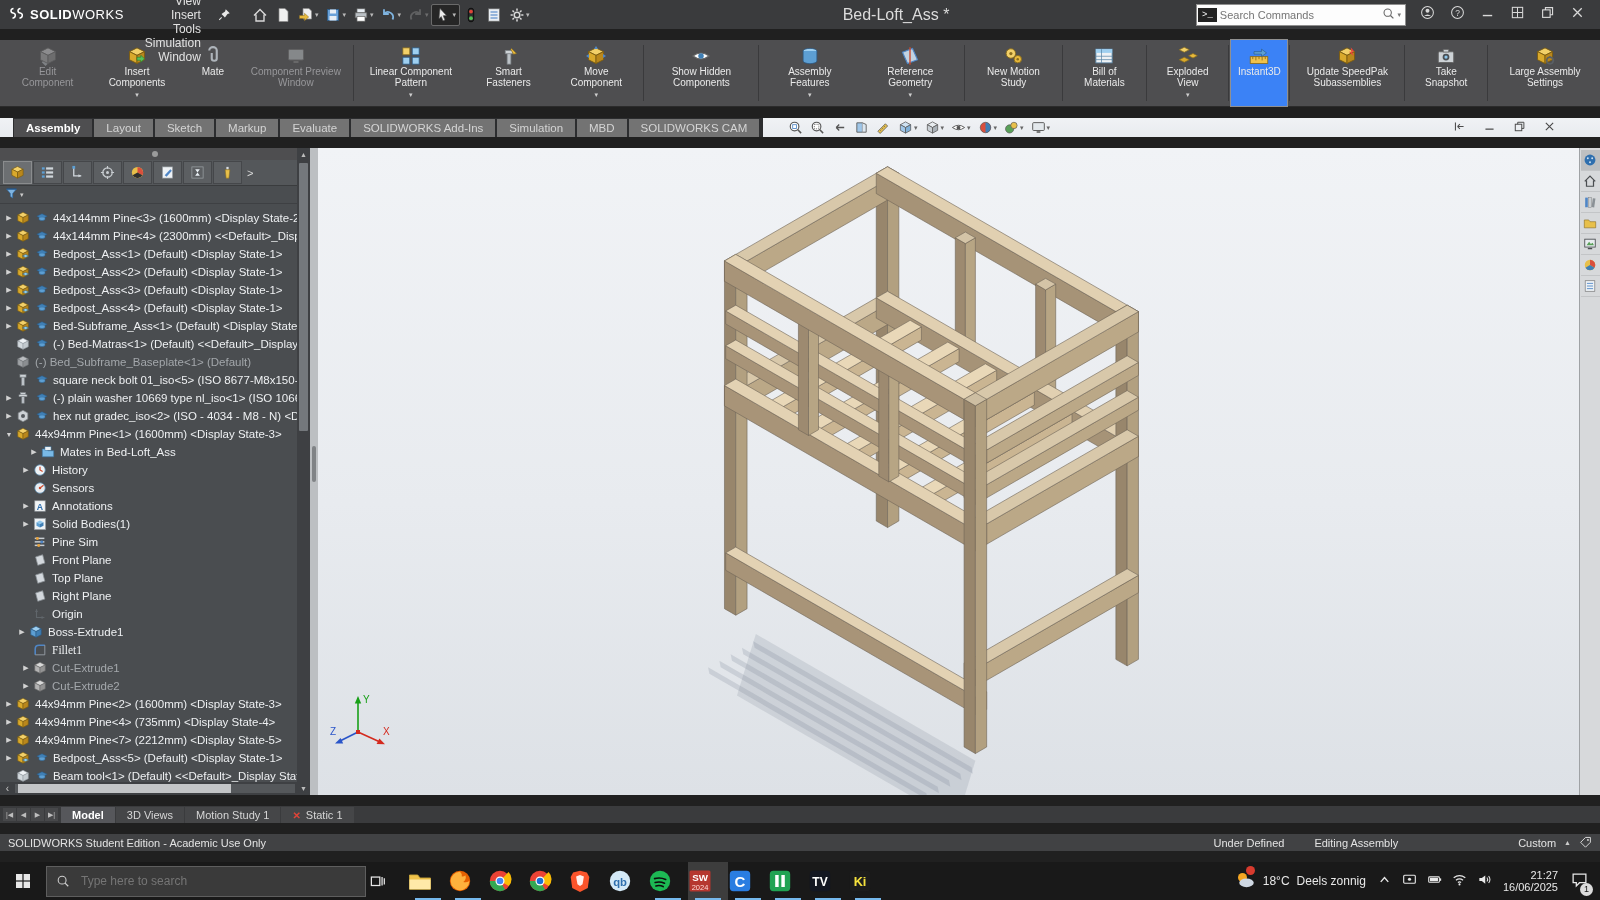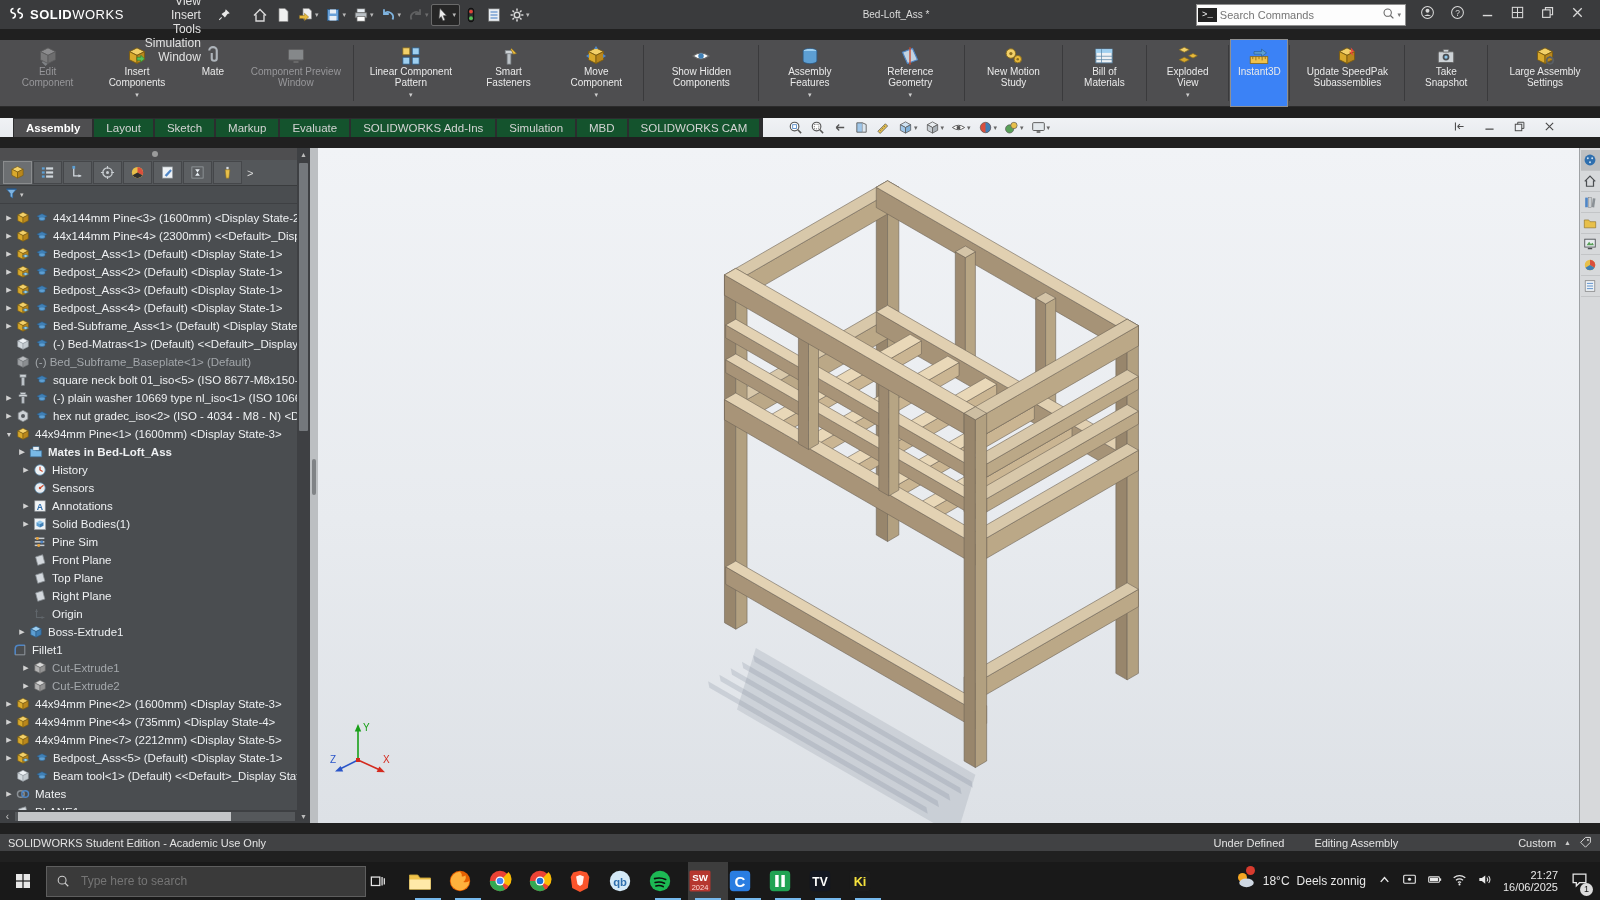--- a/index.html
+++ b/index.html
@@ -10,39 +10,39 @@
 .logo-text{font-size:13px;letter-spacing:.5px;color:#fff;}
 .logo-text b{font-weight:bold}
 .menus{display:flex;align-items:flex-end;flex-direction:column;}
 .menu-item{padding:0 9px;font-size:12px;color:#e2e2e2;cursor:default;}
 .pinbtn{padding:0 8px;display:flex;align-items:center;}
 .qat{display:flex;align-items:center;margin-left:10px;gap:1px;}
 .qat-btn{display:flex;align-items:center;padding:2px 3px;border-radius:1px;}
 .qat-btn.boxed{background:#262626;outline:1px solid #6a6a6a;}
 .qat-caret{font-size:7px;color:#b9b9b9;margin-left:1px;}
 .qat-btn.disabled{opacity:.4;}
-.doc-title{position:absolute;left:56%;transform:translateX(-50%);font-size:10px;color:#dcdcdc;pointer-events:none;white-space:nowrap;}
+.doc-title{position:absolute;left:56%;transform:translateX(-50%);font-size:16px;color:#dcdcdc;pointer-events:none;white-space:nowrap;}
 .search-box{margin-left:auto;display:flex;align-items:center;background:#fdfdfd;border:1px solid #8f8f8f;height:20px;width:208px;flex:none;}
 .search-prefix{background:#222;color:#fff;font-family:"Liberation Mono",monospace;font-size:9px;padding:2px 4px;margin:1px;flex:none;}
 .search-input{border:0;outline:0;flex:1;min-width:0;font-size:11px;color:#555;background:transparent;font-family:"Liberation Sans",sans-serif;}
 .search-caret{font-size:7px;color:#777;margin:0 4px 0 2px;}
 .tb-icons{display:flex;align-items:center;gap:15px;padding:0 15px 0 14px;}
 
 .ribbon{height:66px;background:#4e4e50;display:flex;align-items:stretch;padding-left:6px;border-bottom:1px solid #2b2b2b;flex:none;}
 .rbtn{display:flex;flex-direction:column;align-items:center;justify-content:flex-start;min-width:44px;max-width:98px;padding:4px 6px 1px;font-size:10px;line-height:10.5px;text-align:center;color:#eaeaea;cursor:default;}
 .rbtn .ricon{height:23px;display:flex;align-items:center;flex:none;}
 .rbtn.disabled{color:#97979a;}
 .rbtn.disabled svg{opacity:.45;}
 .rbtn.active{background:#3b82f6;outline:1px solid #909090;}
 .rcaret{font-size:7px;color:#cfcfcf;margin-top:2px;}
 .rsep{width:1px;background:#3a3a3c;margin:5px 2px;flex:none;}
 
 .tabrow{height:19px;background:linear-gradient(#f0f2f5,#e8ebef);display:flex;align-items:stretch;position:relative;flex:none;}
 .cmdtabs{display:flex;background:#2c2d2f;padding:0 3px 0 0;margin-left:13px;}
-.ctab{padding:0 12px;font-size:11.5px;color:#d4d4d4;background:#14532d;margin:1px 1px 0 1px;display:flex;align-items:center;}
+.ctab{padding:0 12px;font-size:11.5px;color:#d4d4d4;background:#737373;margin:1px 1px 0 1px;display:flex;align-items:center;}
 .ctab.active{background:#4e4e50;color:#fff;font-weight:bold;}
 .headsup{position:absolute;left:788px;top:0;height:19px;display:flex;align-items:center;gap:7px;}
 .hu{display:flex;align-items:center;gap:1px;}
 .hu-caret{font-size:7px;color:#666;}
 .docctl{position:absolute;right:44px;top:0;height:19px;display:flex;align-items:center;gap:17px;}
 
 .main{flex:1;display:flex;min-height:0;}
 .panel{width:310px;background:#4a4d50;display:flex;flex-direction:column;position:relative;flex:none;}
 .panel-grip{height:12px;display:flex;align-items:center;justify-content:center;background:#4e4e50;flex:none;}
 .panel-grip .dot{width:6px;height:6px;border-radius:50%;background:#9b9b9b;}
@@ -823,21 +823,21 @@
             <span class="arrow">▼</span>
             <span class="ticon">
               <svg width="14" height="14" viewBox="0 0 16 16">
                 <polygon points="8,1.5 14,4.5 8,7.5 2,4.5" fill="#f2d069" stroke="#7a5c10" stroke-width=".7"></polygon>
                 <polygon points="2,4.5 8,7.5 8,14 2,11" fill="#d9a92c" stroke="#7a5c10" stroke-width=".7"></polygon>
                 <polygon points="14,4.5 8,7.5 8,14 14,11" fill="#b9871c" stroke="#7a5c10" stroke-width=".7"></polygon>
               </svg>
             </span>
             <span class="tlabel">44x94mm Pine&lt;1&gt; (1600mm) &lt;Display State-3&gt;</span>
           </div>
-          <div class="trow" style="padding-left: 16px; font-weight: bold;">
+          <div class="trow" style="padding-left: 28px;">
             <span class="arrow">▶</span>
             <span class="ticon">
               <svg width="14" height="14" viewBox="0 0 16 16">
                 <path d="M1.5,4.5 h5 l1.5,2 h6.5 v7 h-13z" fill="#79b9e6" stroke="#39729e" stroke-width=".7"></path>
                 <rect x="4.5" y="2" width="7" height="4" fill="#eaf0f4" stroke="#39729e" stroke-width=".6"></rect>
               </svg>
             </span>
             <span class="tlabel">Mates in Bed-Loft_Ass</span>
           </div>
           <div class="trow" style="padding-left: 20px;">
@@ -939,21 +939,21 @@
             <span class="arrow">▶</span>
             <span class="ticon">
               <svg width="14" height="14" viewBox="0 0 16 16">
                 <polygon points="8,1.5 14,4.5 8,7.5 2,4.5" fill="#9ecff0" stroke="#2b5a85" stroke-width=".7"></polygon>
                 <polygon points="2,4.5 8,7.5 8,14 2,11" fill="#5d9fd3" stroke="#2b5a85" stroke-width=".7"></polygon>
                 <polygon points="14,4.5 8,7.5 8,14 14,11" fill="#3f7fb5" stroke="#2b5a85" stroke-width=".7"></polygon>
               </svg>
             </span>
             <span class="tlabel">Boss-Extrude1</span>
           </div>
-          <div class="trow" style="">
+          <div class="trow" style="padding-left: 20px; font-family: Liberation Serif, serif;">
             <span class="arrow"></span>
             <span class="ticon">
               <svg width="14" height="14" viewBox="0 0 16 16">
                 <path d="M2.5,13.5 V7 Q2.5,2.5 7,2.5 H13.5" fill="none" stroke="#4f86c6" stroke-width="1.8"></path>
                 <path d="M2.5,13.5 H13.5 V2.5" fill="none" stroke="#9aa2a8" stroke-width="1"></path>
               </svg>
             </span>
             <span class="tlabel">Fillet1</span>
           </div>
           <div class="trow gray" style="padding-left: 20px;">
@@ -1242,20 +1242,43 @@
           <svg width="14" height="14" viewBox="0 0 16 16">
             <rect x="2.5" y="2" width="11" height="12" fill="#eef2f5" stroke="#6a6a6a" stroke-width=".7"></rect>
             <line x1="4.5" y1="5" x2="11.5" y2="5" stroke="#4f86c6" stroke-width="1"></line>
             <line x1="4.5" y1="8" x2="11.5" y2="8" stroke="#4f86c6" stroke-width="1"></line>
             <line x1="4.5" y1="11" x2="11.5" y2="11" stroke="#4f86c6" stroke-width="1"></line>
           </svg>
         </div>
       </div>
   </div>
 
+  <div class="bottombar">
+    <div class="bnav">
+      <span>|◀</span>
+        <span>◀</span>
+        <span>▶</span>
+        <span>▶|</span>
+    </div>
+    <div id="btabs" style="display:flex;align-items:stretch;">
+        <div class="btab active">
+          <span>Model</span>
+        </div>
+        <div class="btab">
+          <span>3D Views</span>
+        </div>
+        <div class="btab">
+          <span>Motion Study 1</span>
+        </div>
+        <div class="btab">
+          <span class="err">✕</span>
+          <span>Static 1</span>
+        </div>
+      </div>
+  </div>
 
   <div class="statusbar">
     <span>SOLIDWORKS Student Edition - Academic Use Only</span>
     <span class="sb-state">Under Defined</span>
     <span class="sb-mode">Editing Assembly</span>
     <span class="sb-custom">
       <span>Custom</span>
       <span class="sb-caret">▲</span>
       <span><svg width="13" height="13" viewBox="0 0 16 16">
             <path d="M2,9 L8,3 h6 v6 L8,15z" fill="none" stroke="#d9d9d9" stroke-width="1.2"></path>

